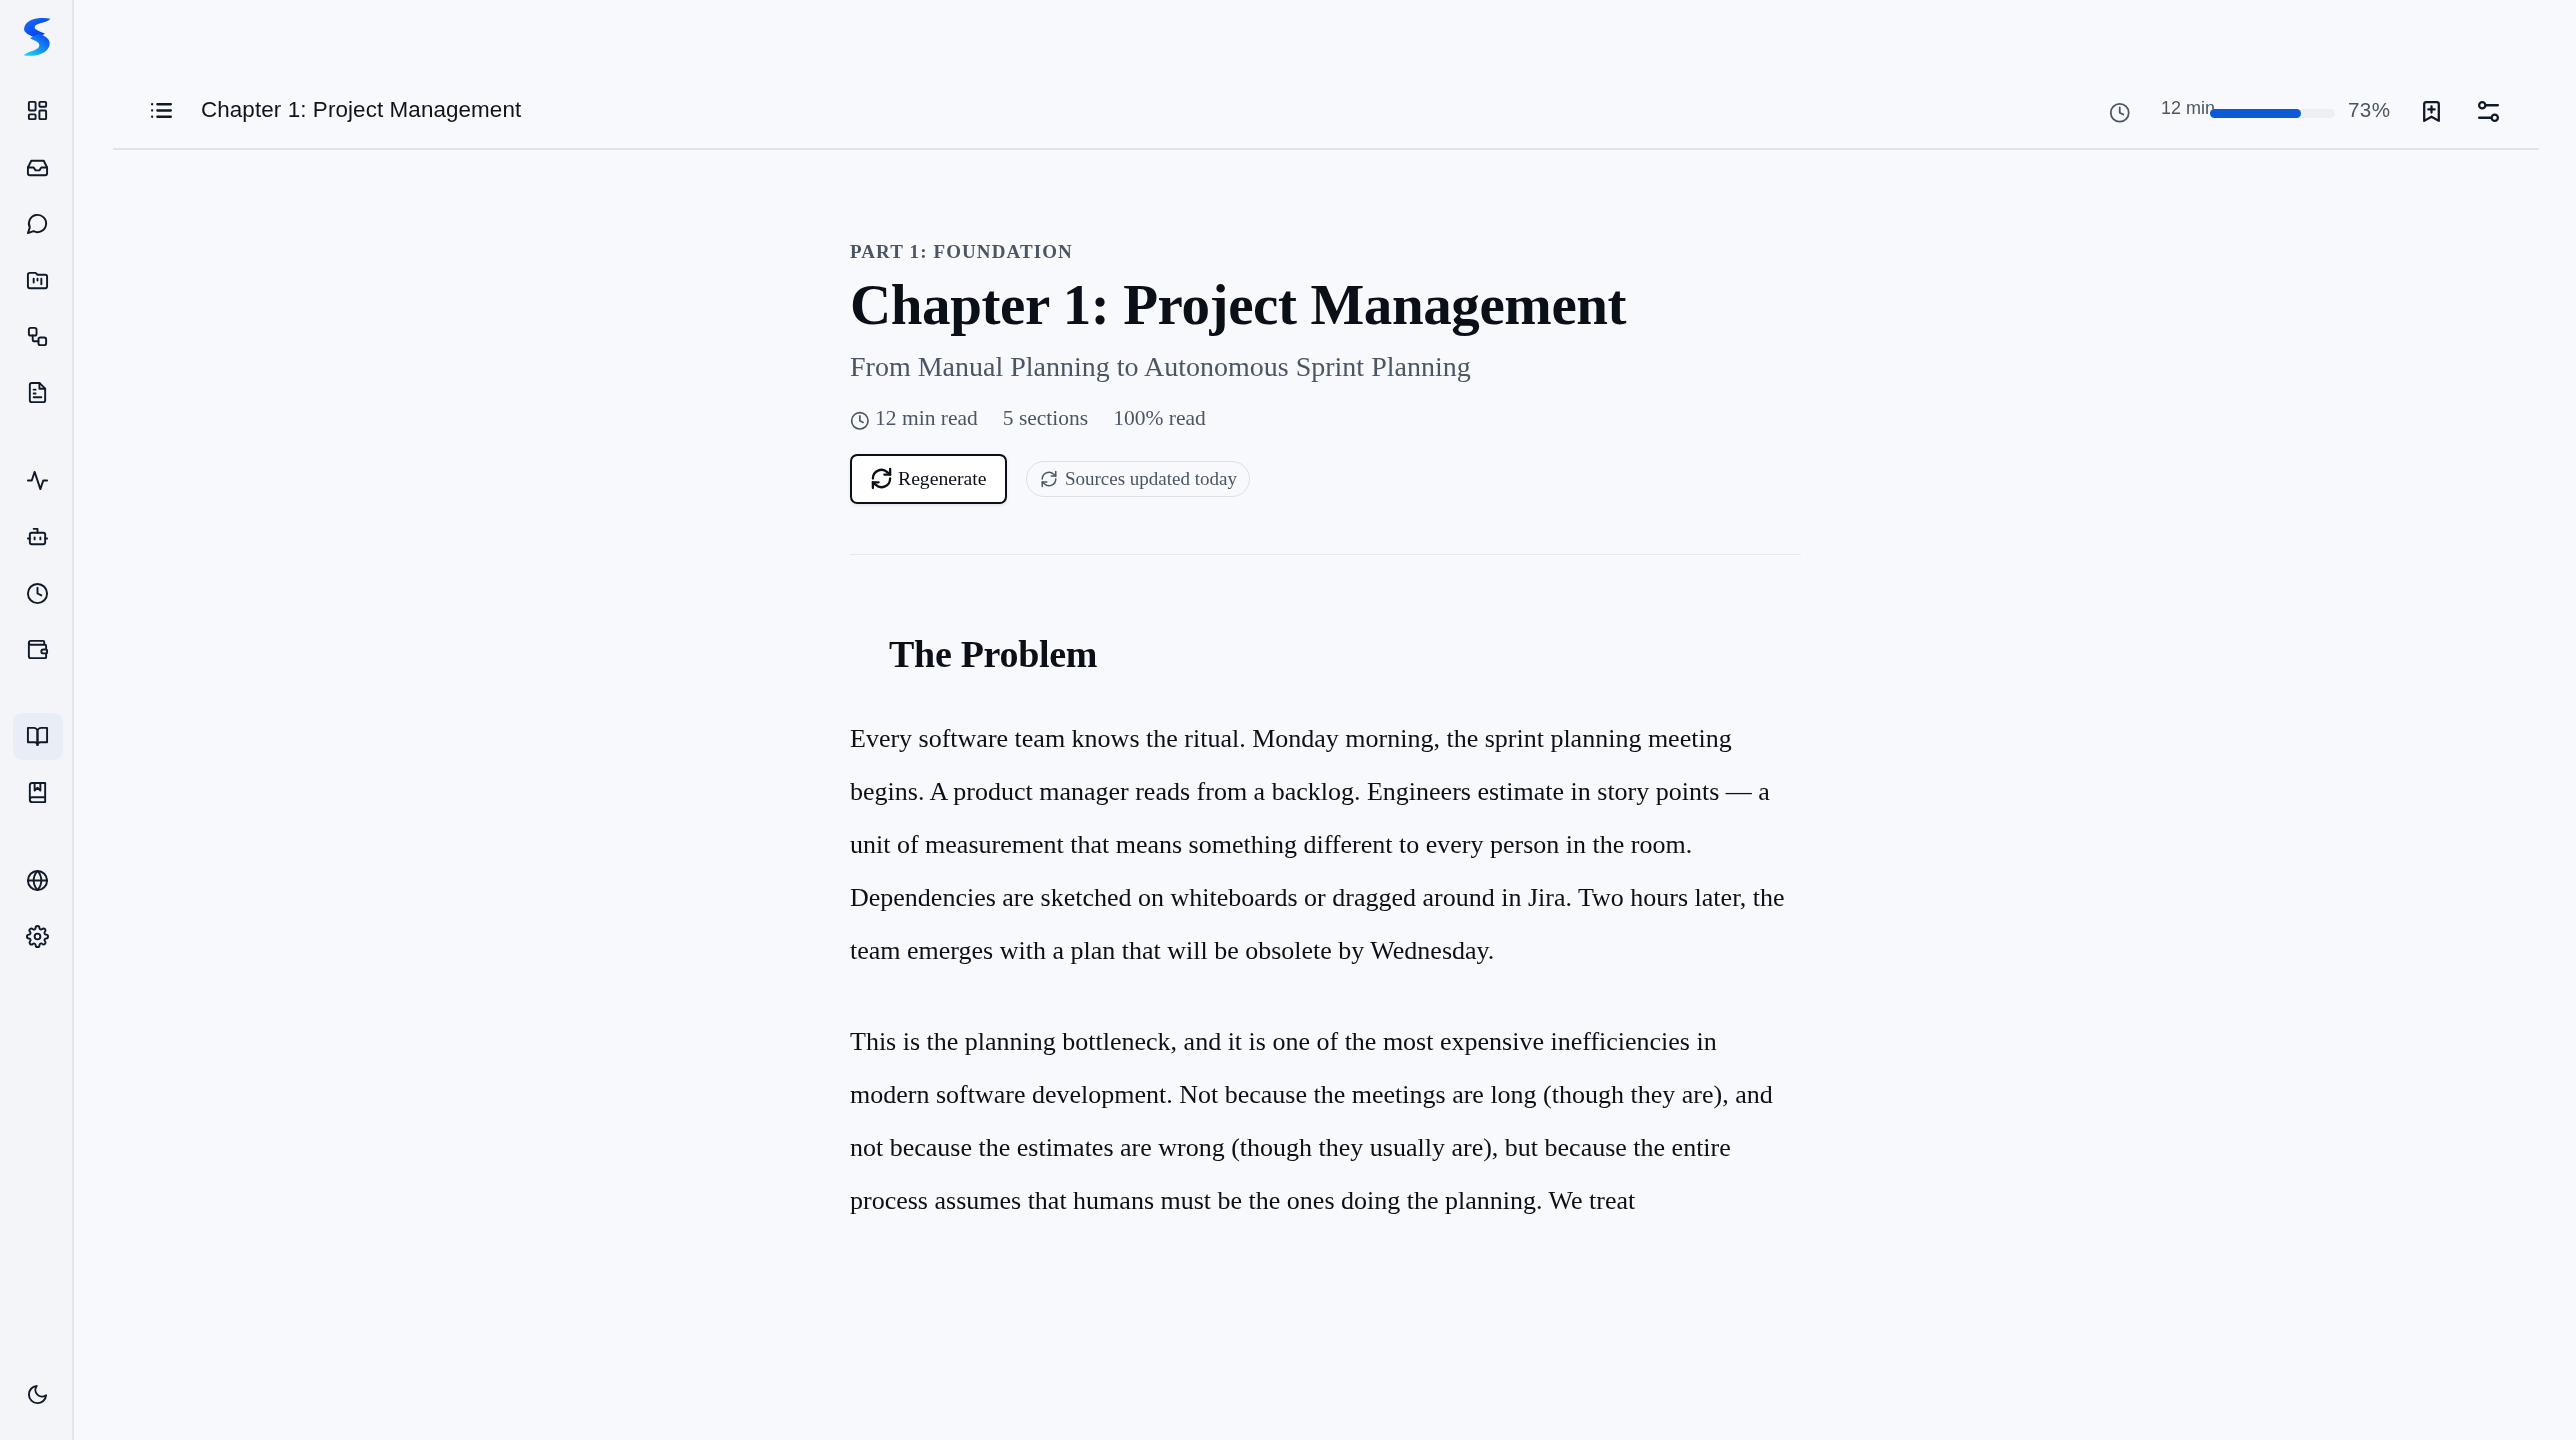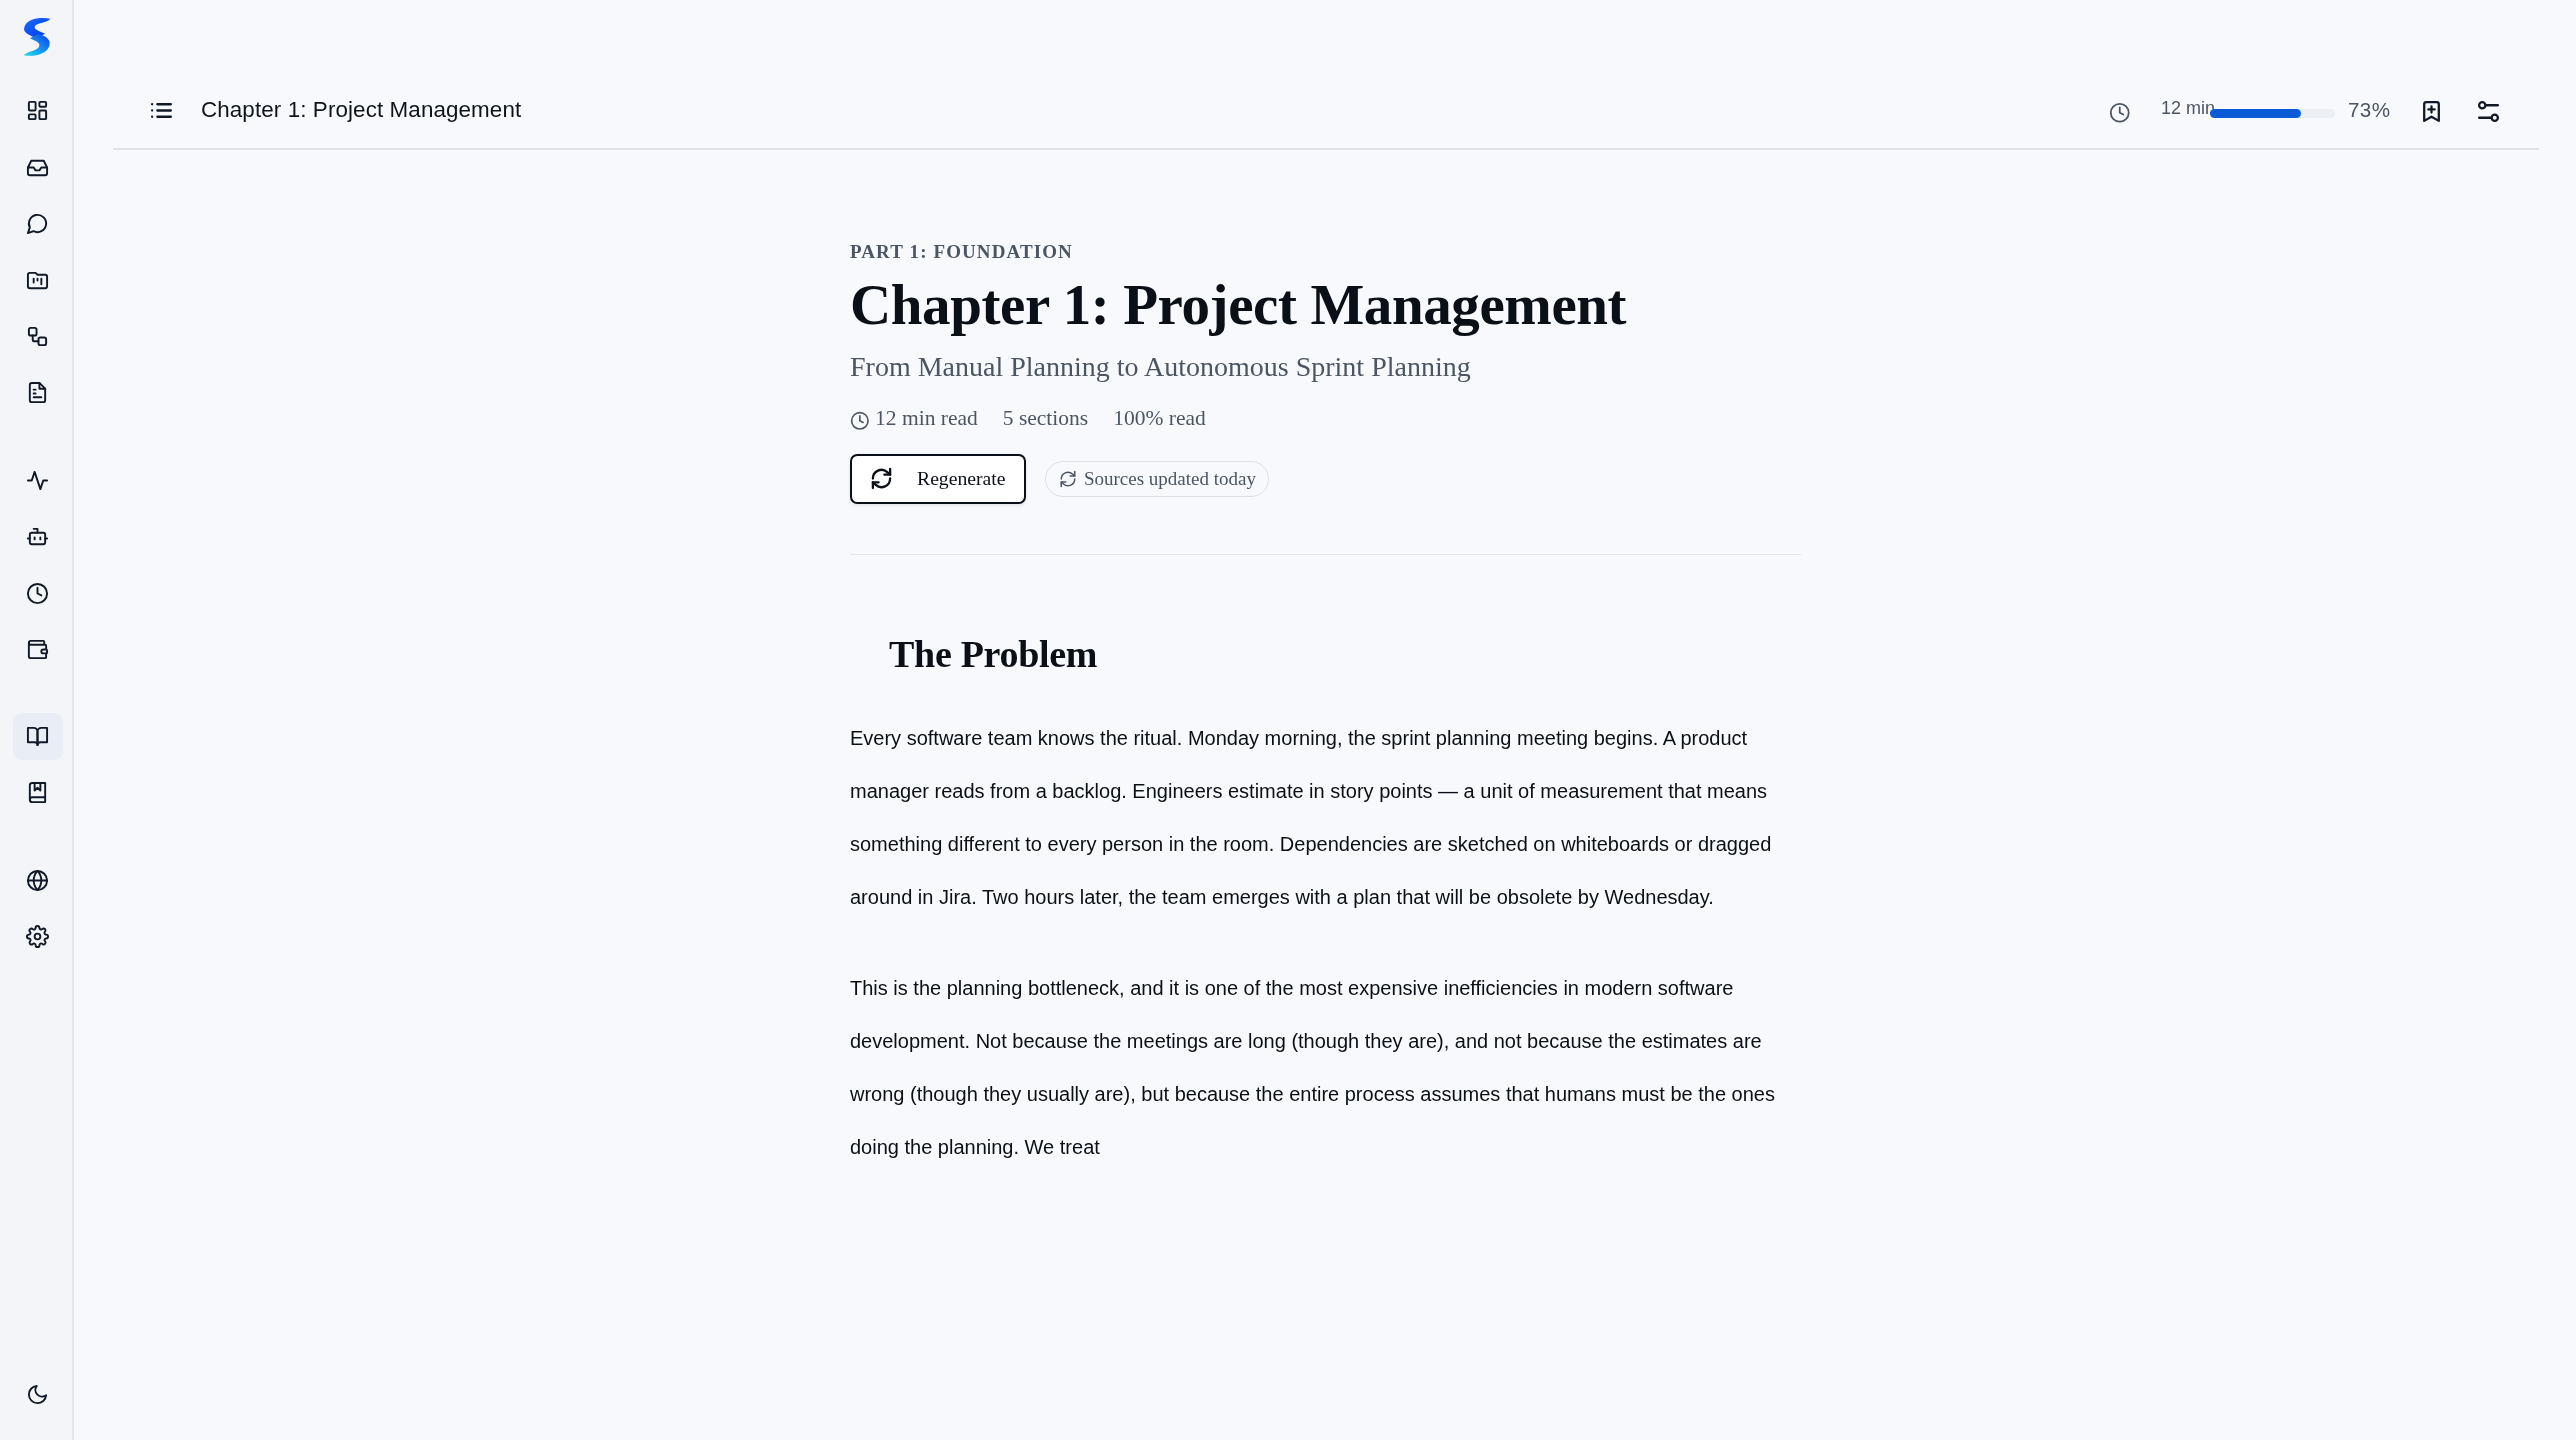--- a/index.html
+++ b/index.html
@@ -40,32 +40,32 @@
   .article { position: absolute; left: 850px; top: 241px; width: 951px; font-family: "DejaVu Serif", "Liberation Serif", serif; }
   .part-label { font-size: 19px; font-weight: bold; color: #4b5563; letter-spacing: 1.1px; text-transform: uppercase; font-family: "Liberation Serif", serif; }
   .chapter-title { margin-top: 10.7px; font-size: 57px; font-weight: bold; color: #0b0f17; line-height: 1.1; letter-spacing: -0.4px; font-family: "Liberation Serif", serif; }
   .subtitle { margin-top: 14.3px; font-size: 28px; color: #4b5563; font-family: "Liberation Serif", serif; }
   .meta { margin-top: 23px; display: flex; align-items: center; gap: 25px; font-size: 21.5px; color: #4b5563; font-family: "Liberation Serif", serif; }
   .meta .m-item { display: flex; align-items: flex-end; gap: 5.4px; }
   .meta svg { width: 19.7px; height: 19.7px; stroke: #4b5563; fill: none; stroke-width: 2; stroke-linecap: round; }
   .actions { margin-top: 23px; display: flex; align-items: center; gap: 19.7px; }
   .regen-btn {
     height: 50px; padding: 0 18px; border: 2.2px solid #0b0f17; border-radius: 7.2px; background: #fff;
-    display: flex; align-items: center; gap: 24px; font-size: 19.7px; color: #0b0f17; cursor: pointer;
+    display: flex; align-items: center; gap: 5px; font-size: 19.7px; color: #0b0f17; cursor: pointer;
     font-family: "Liberation Serif", serif; box-shadow: 0 1.8px 3.6px rgba(0,0,0,0.08);
   }
   .regen-btn svg { width: 23px; height: 23px; stroke: #0b0f17; fill: none; stroke-width: 2.4; stroke-linecap: round; stroke-linejoin: round; }
   .sources-pill {
     height: 36px; padding: 0 12.5px; border: 1.8px solid #dcdfe4; border-radius: 18px;
     display: flex; align-items: center; gap: 7.2px; font-size: 19px; color: #4b5563; font-family: "Liberation Serif", serif;
   }
   .sources-pill svg { width: 18px; height: 18px; stroke: #4b5563; fill: none; stroke-width: 2; stroke-linecap: round; stroke-linejoin: round; }
   .divider { margin-top: 50px; height: 1.8px; background: #e6e8ec; }
   .section-h { margin-top: 77px; font-size: 38px; font-weight: bold; color: #0b0f17; font-family: "Liberation Serif", serif; letter-spacing: -0.3px; margin-left: 39px; }
-  .para { margin-top: 36px; font-size: 20px; line-height: 53px; color: #0b0f17; font-family: Liberation Sans, sans-serif; }
+  .para { margin-top: 36px; font-size: 26px; line-height: 53px; color: #0b0f17; font-family: Liberation Serif, serif; }
   .para + .para { margin-top: 38px; }
 </style>
 </head>
 <body>
 
 <aside class="sidebar">
   <div class="logo">
     <svg viewBox="0 0 38 46" width="34" height="41">
       <defs>
         <linearGradient id="lg1" x1="0" y1="0" x2="1" y2="1">

